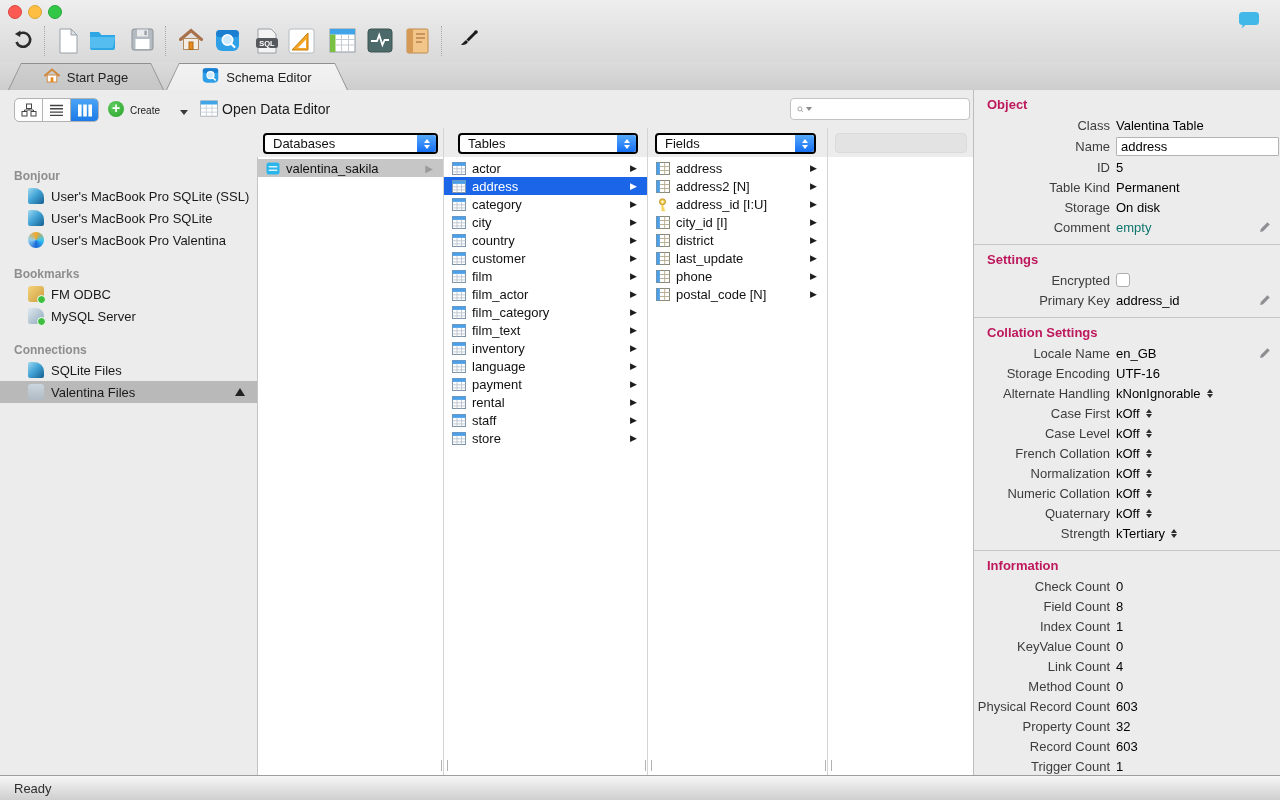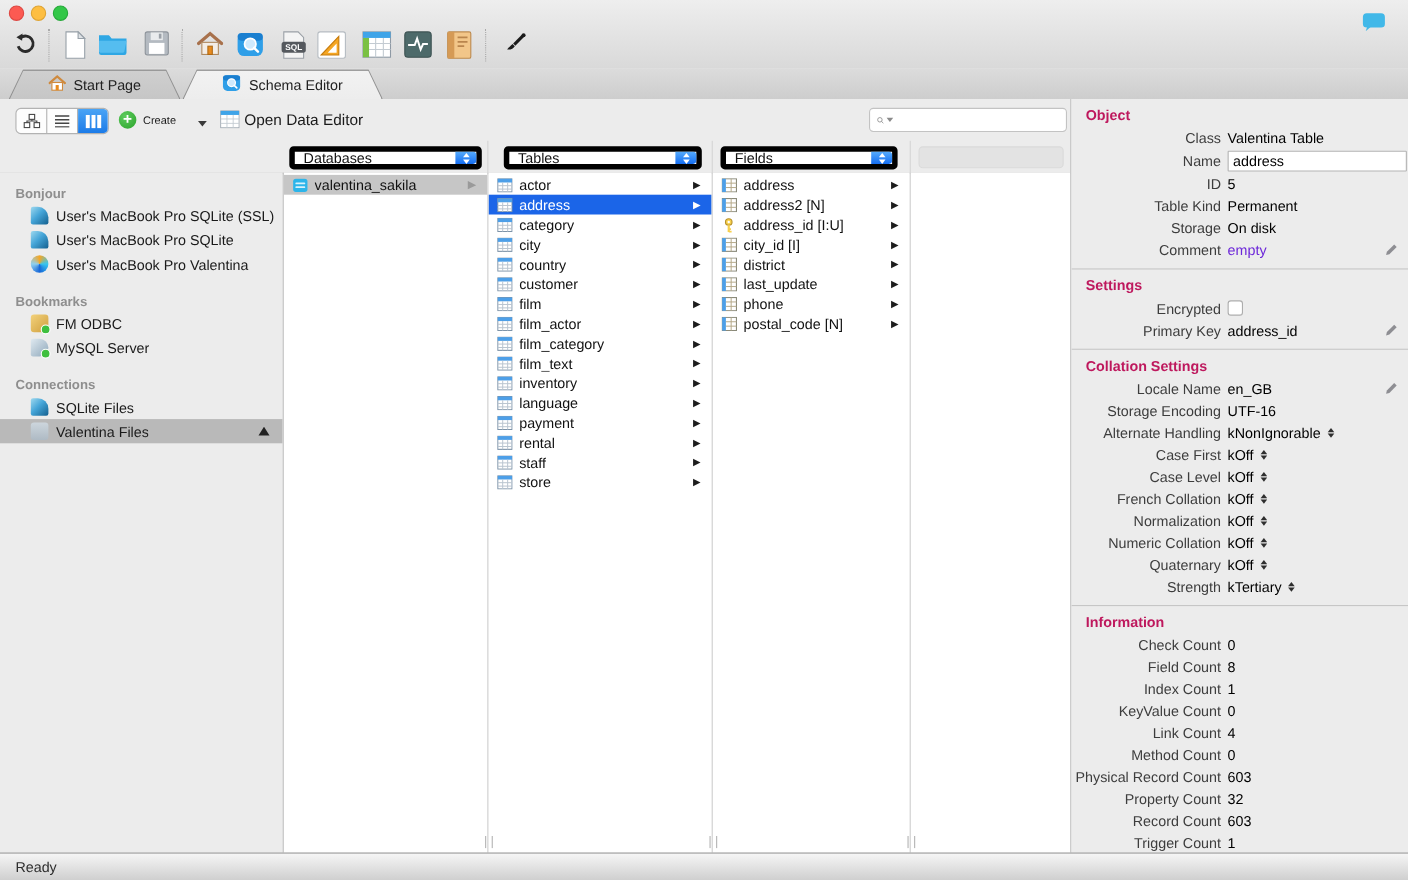--- a/index.html
+++ b/index.html
@@ -34,21 +34,21 @@
   .create-plus{position:absolute;left:108px;top:11px;width:16px;height:16px;border-radius:50%;background:radial-gradient(circle at 35% 30%,#5ecb5e,#2aa32a);color:#fff;font-weight:bold;font-size:14px;line-height:15px;text-align:center;}
   .create-label{position:absolute;left:130px;top:15px;font-size:10px;color:#1a1a1a;}
   .create-caret{position:absolute;left:180px;top:20px;width:0;height:0;border-left:4px solid transparent;border-right:4px solid transparent;border-top:5px solid #3a3a3a;}
   .ode-icon{position:absolute;left:200px;top:10px;}
   .ode-label{position:absolute;left:222px;top:11px;font-size:14px;color:#1a1a1a;}
   .search{position:absolute;left:790px;top:8px;width:180px;height:22px;background:#fff;border:1px solid #c3c3c3;border-radius:4px;display:flex;align-items:center;padding-left:6px;box-sizing:border-box;gap:2px;}
   .search input{all:unset;flex:1;font-size:12px;color:#333;height:18px;}
   .search .mag-caret{width:0;height:0;border-left:3px solid transparent;border-right:3px solid transparent;border-top:4px solid #8a8a8a;}
 
   
-  .dropdown{position:absolute;top:43px;height:21px;background:#fff;border:5px solid #000000;border-radius:4px;display:flex;align-items:center;box-sizing:border-box;}
+  .dropdown{position:absolute;top:43px;height:21px;background:#fff;border:2px solid #000000;border-radius:4px;display:flex;align-items:center;box-sizing:border-box;}
   .dropdown .dd-label{flex:1;padding-left:8px;font-size:13px;color:#111;}
   .dd-cap{width:19px;align-self:stretch;background:linear-gradient(#55aafc,#156ef2);border-radius:0 3px 3px 0;display:flex;flex-direction:column;align-items:center;justify-content:center;gap:2px;}
   .dd-cap i{display:block;width:0;height:0;border-left:3.5px solid transparent;border-right:3.5px solid transparent;}
   .dd-cap .up{border-bottom:4px solid #fff;}
   .dd-cap .dn{border-top:4px solid #fff;}
   .dd-databases{left:263px;width:175px;}
   .dd-tables{left:458px;width:180px;}
   .dd-fields{left:655px;width:161px;}
   .dd-extra{left:835px;width:132px;height:20px;background:#e3e3e3;border:1px solid #dadada;border-radius:4px;}
 
@@ -97,21 +97,21 @@
 
   
   .inspector{position:absolute;left:974px;top:90px;width:306px;bottom:25px;background:#ececec;overflow:hidden;}
   .isec{padding:5px 0 7px 0;}
   .isec + .isec{border-top:1px solid #c6c6c6;}
   .isec-title{height:20px;line-height:20px;padding-left:13px;font-weight:bold;color:#be185d;}
   .irow{position:relative;height:20px;display:flex;align-items:center;}
   .irow.tall{height:22px;}
   .ilabel{width:136px;flex:none;text-align:right;padding-right:6px;color:#3d3d3d;white-space:nowrap;}
   .ival{color:#000;display:flex;align-items:center;gap:4px;min-width:0;white-space:nowrap;}
-  .ival.muted{color:#6d28d9;}
+  .ival.muted{color:#0f766e;}
   .name-input{width:153px;height:17px;border:1px solid #b4b4b4;border-radius:1px;background:#fff;font-size:13px;font-family:inherit;padding:0 4px;color:#000;}
   .pencil{position:absolute;right:8px;top:3px;width:14px;height:14px;}
   .checkbox{width:14px;height:14px;background:#fff;border:1px solid #adadad;border-radius:3px;box-sizing:border-box;}
   .updn{display:inline-flex;flex-direction:column;gap:1px;margin-left:2px;}
   .updn i{display:block;width:0;height:0;border-left:3px solid transparent;border-right:3px solid transparent;}
   .updn .up{border-bottom:4px solid #2e2e2e;}
   .updn .dn{border-top:4px solid #2e2e2e;}
 
   
   .statusbar{position:absolute;left:0;bottom:0;width:1280px;height:25px;background:linear-gradient(#f6f6f6,#cfcfcf);border-top:1px solid #9e9e9e;box-sizing:border-box;display:flex;align-items:center;padding-left:14px;color:#2e2e2e;}

